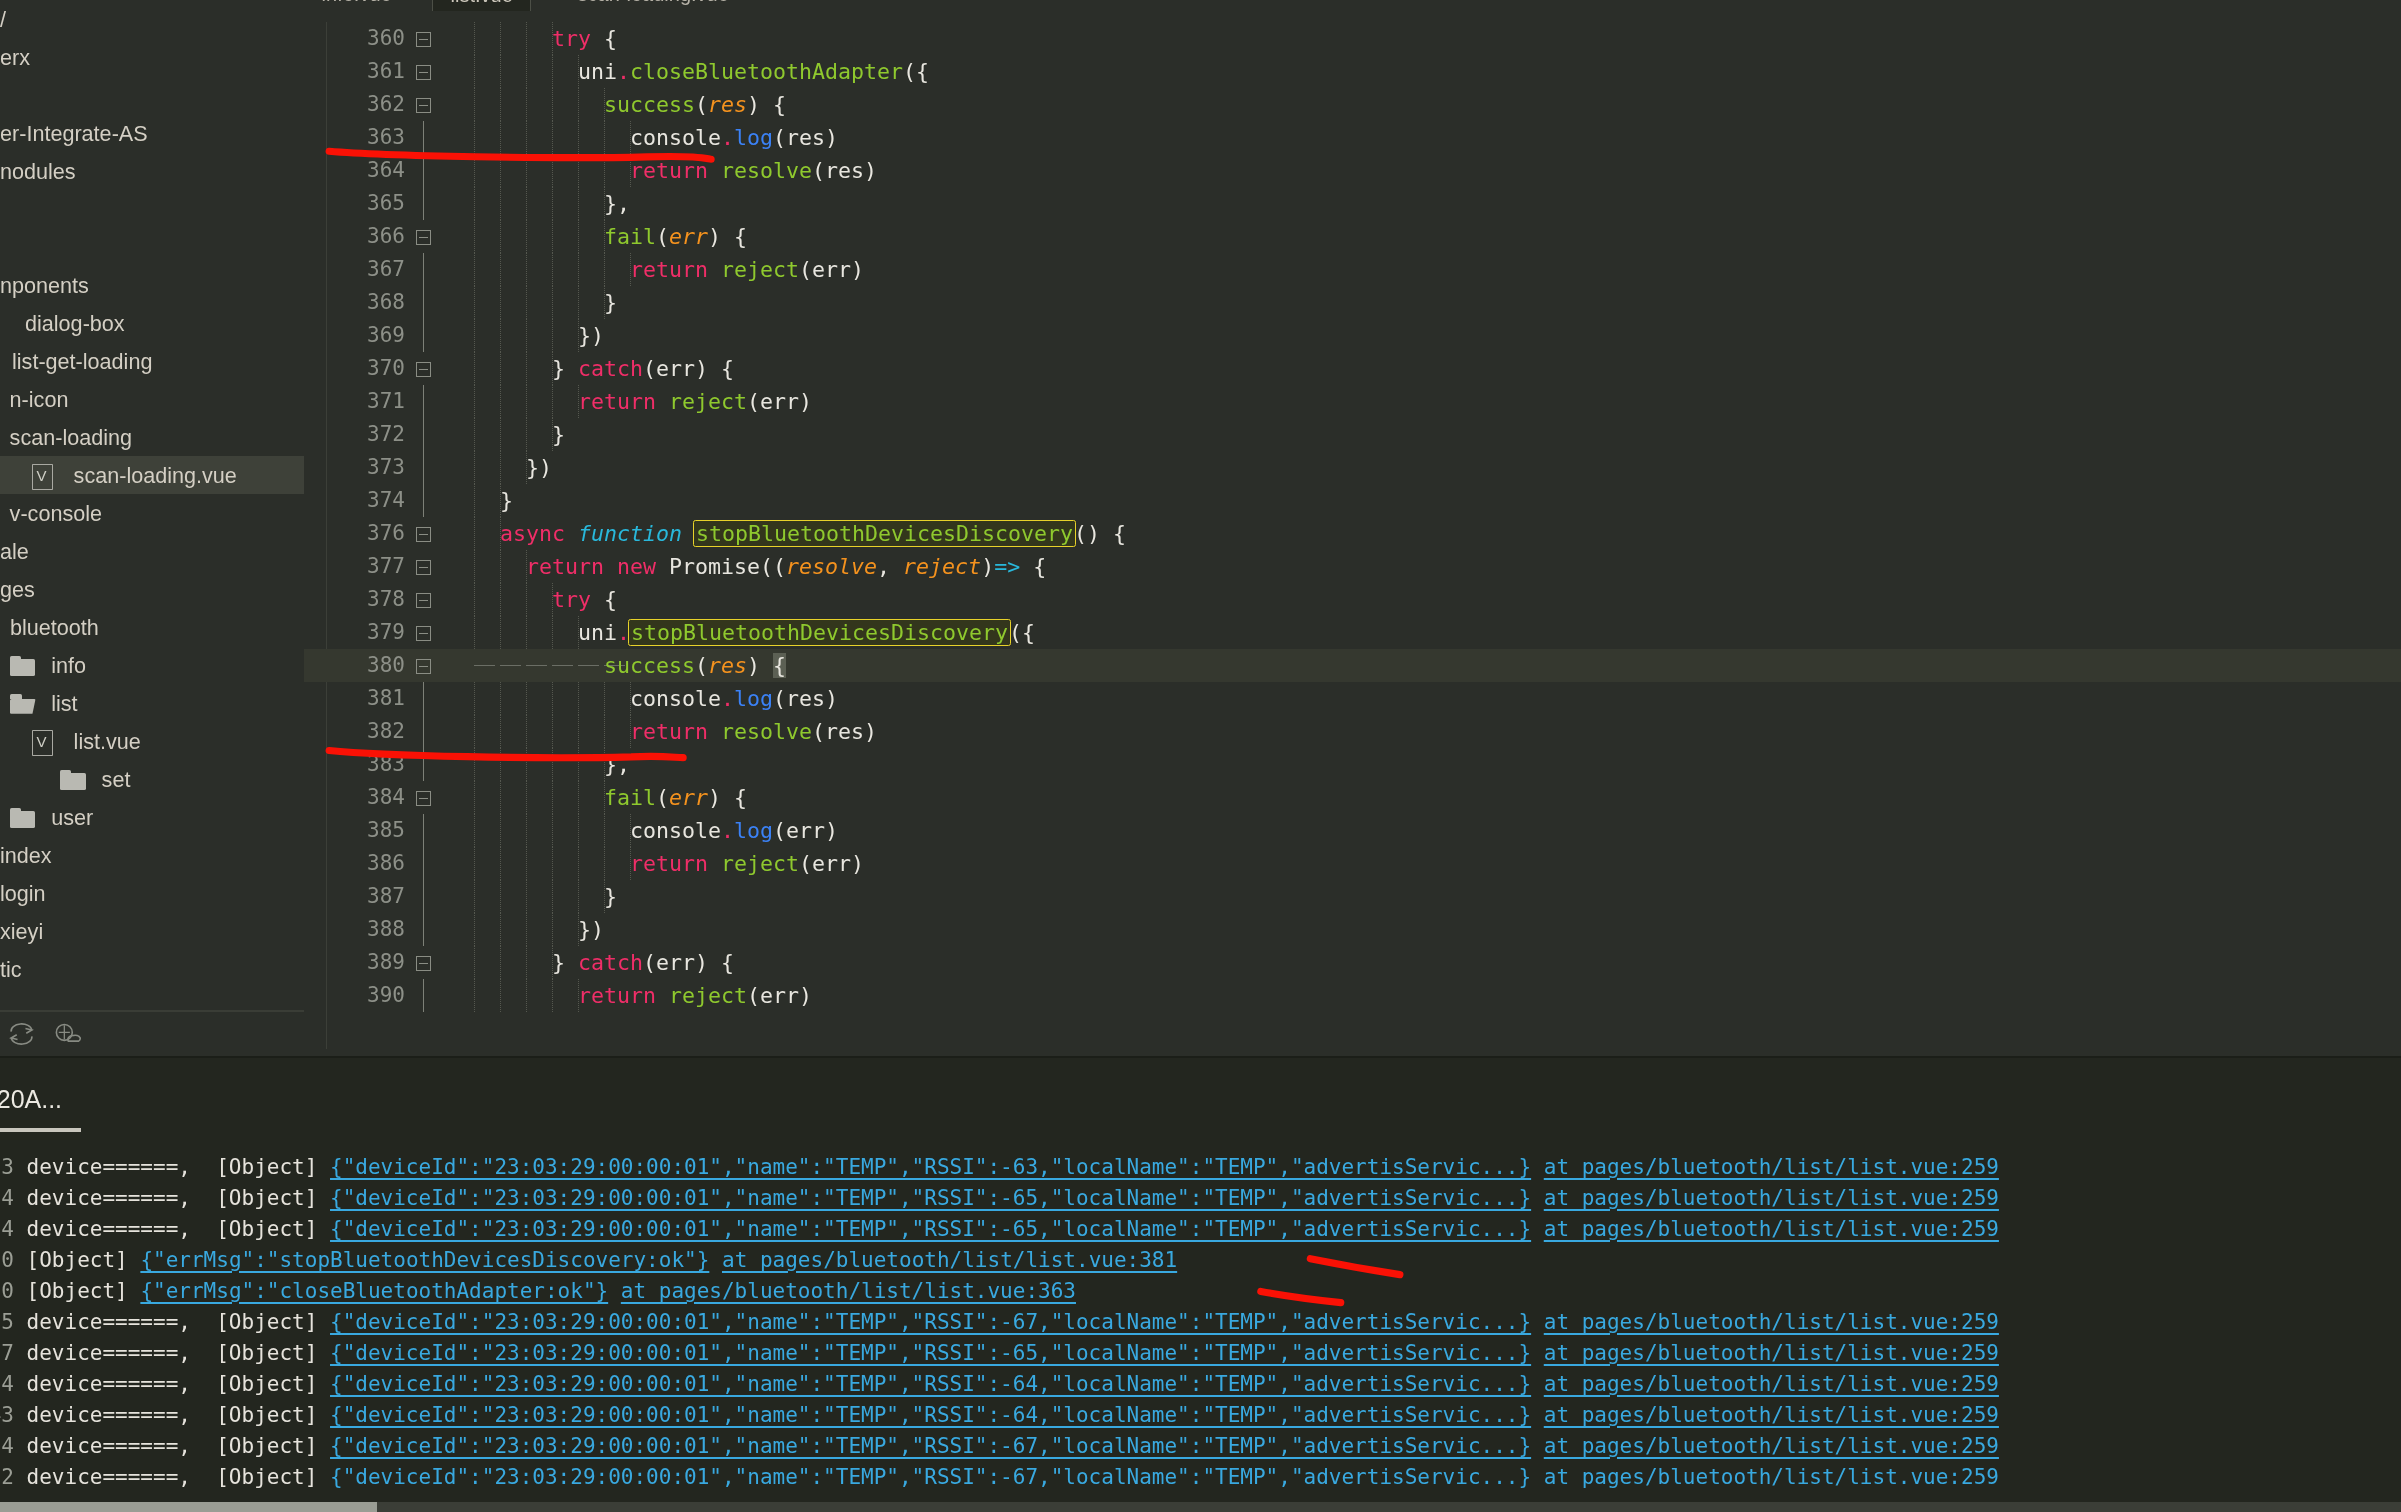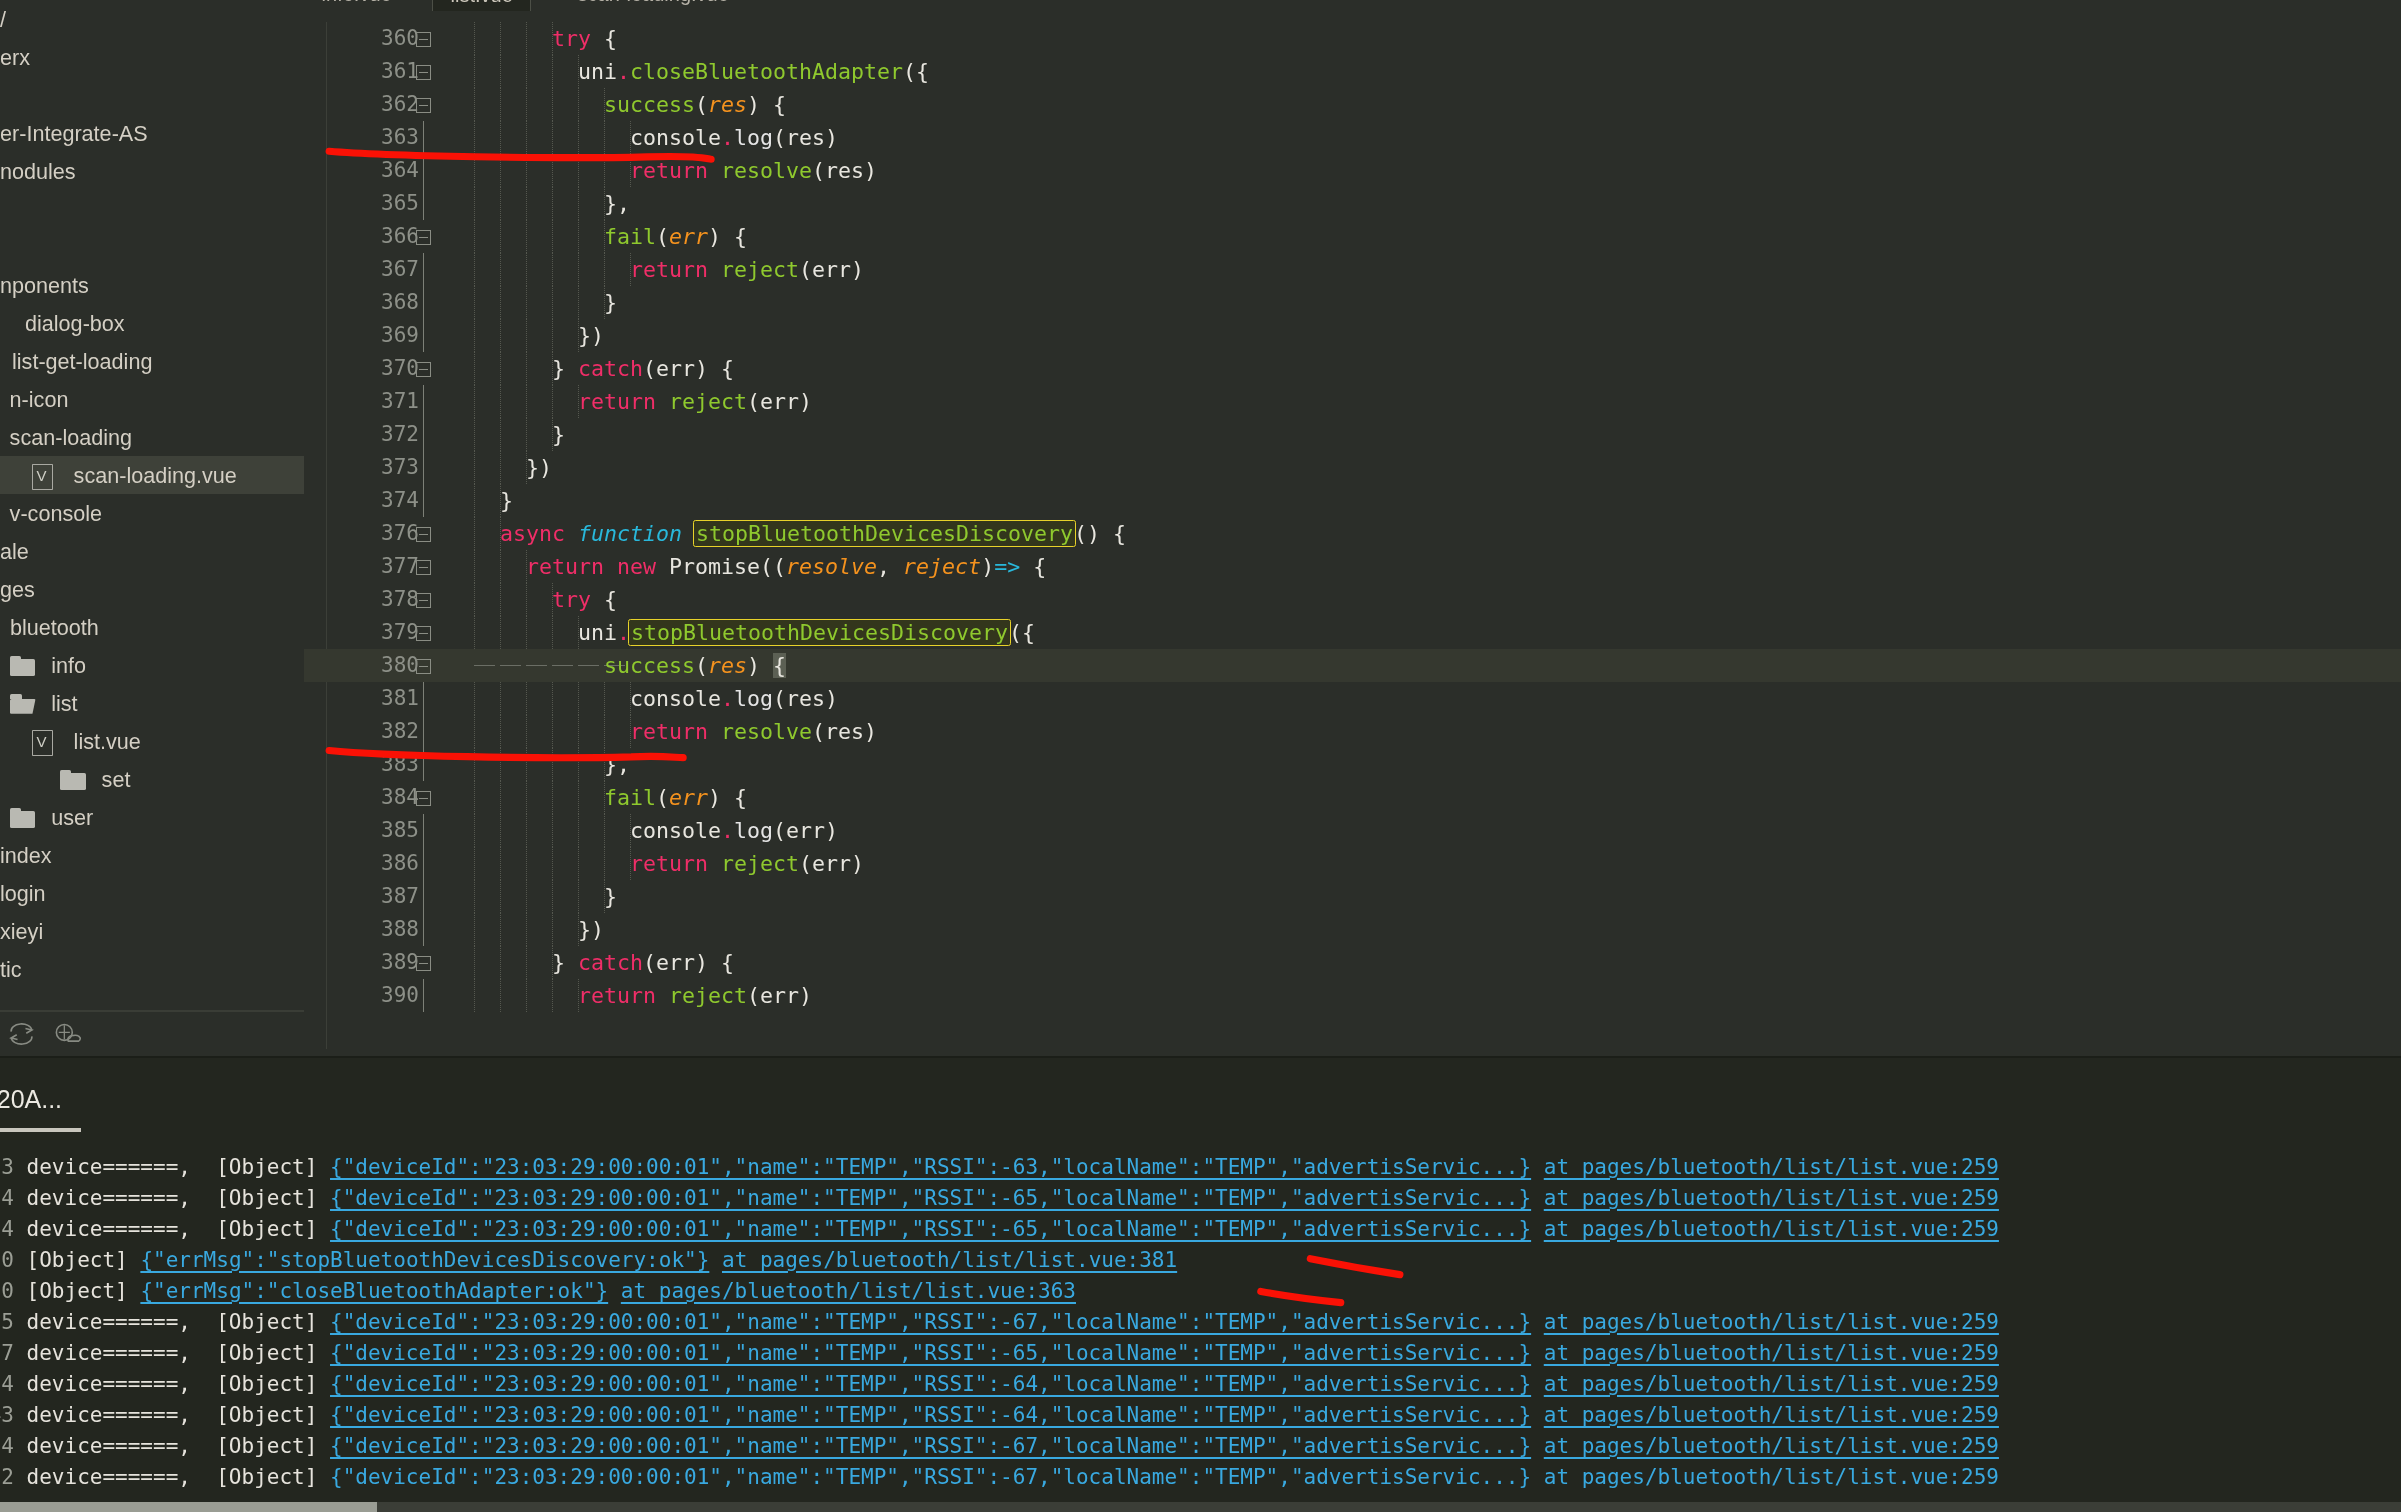--- a/index.html
+++ b/index.html
@@ -91,21 +91,21 @@
   }
   .gutter-sep {
     position:absolute; left: 22.4px; top:0; width:0.8px; height:1027px; background:#3c3f38;
   }
   .code-line {
     position:relative; height: 33px; line-height: 33px; white-space: pre;
     font-family: "DejaVu Sans Mono", monospace; font-size: 21.6px;
   }
   .code-line.cursorline { background:#35382f; }
   .lineno {
-    position:absolute; left:46px; width:69px; text-align:right;
+    position:absolute; left:32px; width:69px; text-align:right;
     color:#8d9088; font-family:"DejaVu Sans Mono",monospace; font-size:21px;
   }
   .fold {
     position:absolute; left:112px; top:9.6px; width:15px; height:15px;
     border:0.8px solid #8a8d84;
   }
   .fold::before {
     content:""; position:absolute; left:2.4px; top:6.4px; width:8.8px; height:0.8px; background:#8a8d84;
   }
   .fold-line {
@@ -120,21 +120,21 @@
     border-left:0.8px dotted #55584f;
   }
   .iguide.dash { border-left:none; border-top:0.8px solid #6b6e65; top:16px; height:0; }
 
   
   .kw    { color:#ef2e68; }           
   .kw2   { color:#29b8db; font-style:italic; } 
   .fn    { color:#8fc92e; }           
   .param { color:#f4921e; font-style:italic; } 
   .plain { color:#e8e6df; }
-  .prop  { color:#e5e5e5; }           
+  .prop  { color:#3b82f6; }           
   .dot   { color:#ef2e68; }
   .cmt   { color:#7e8177; }
   .arrow { color:#29b8db; }
   .hl-box {
     border:1.6px solid #e8d22a; border-radius:2.4px; padding:0 1.6px; margin:0 -1.6px;
     background:#33361c;
   }
   .sel-char { background:#5c6054; }
 
   

